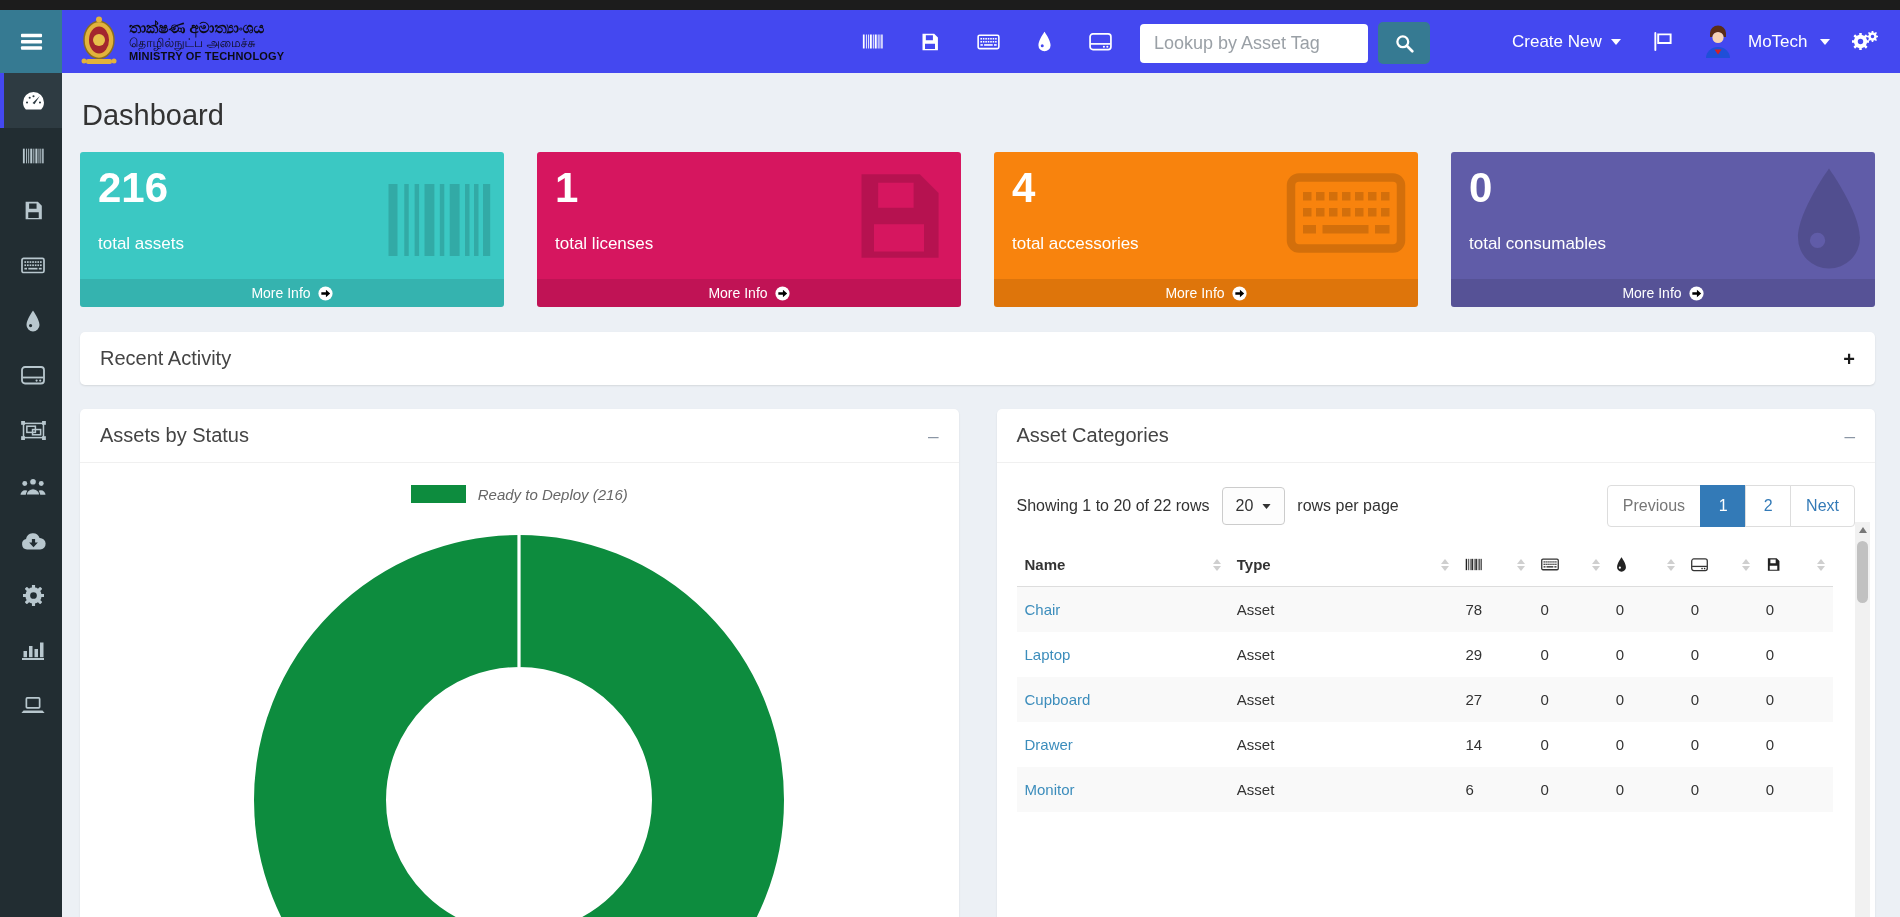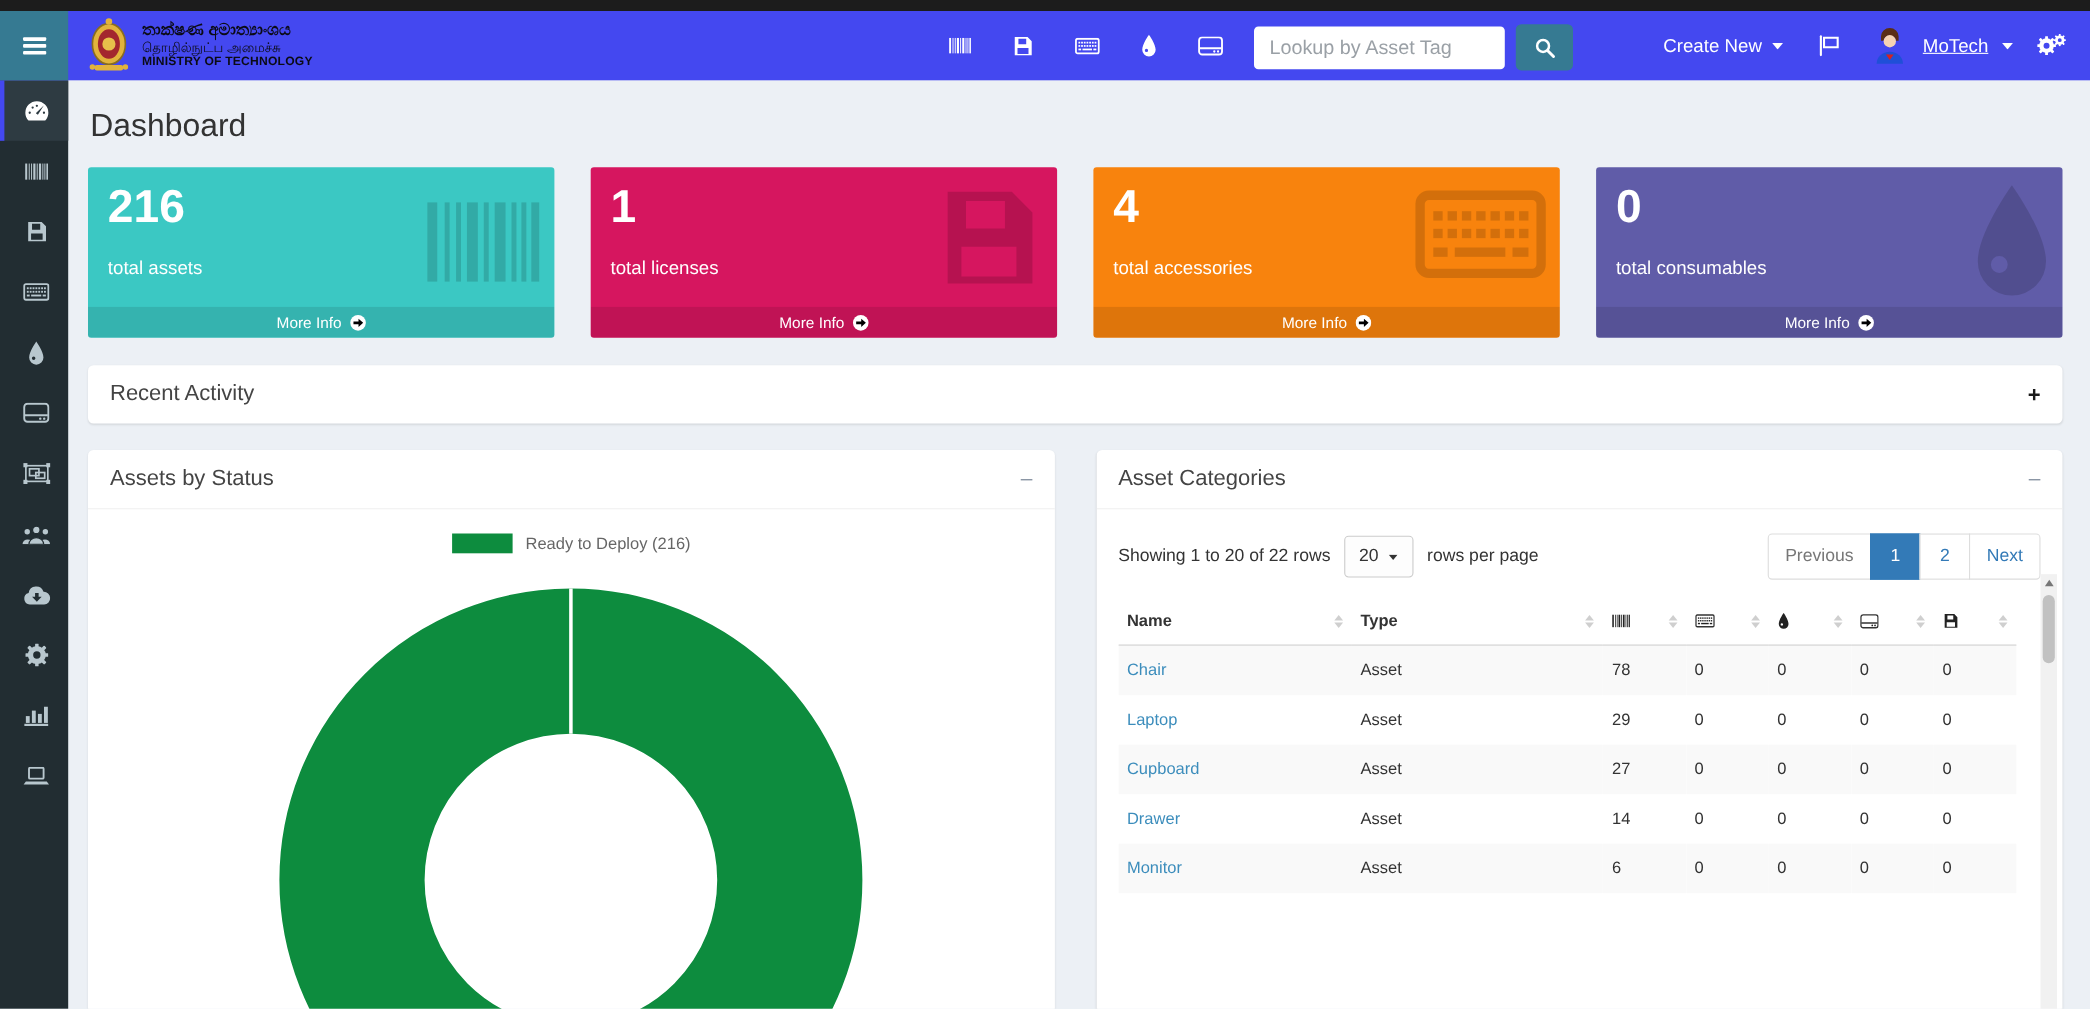--- a/index.html
+++ b/index.html
@@ -21,21 +21,21 @@
   .nav-search { position:absolute; left:1140px; top:12px; display:flex; align-items:center; }
   .nav-search input { width:228px; height:39px; border:none; border-radius:4px; padding:0 14px;
     font-size:18px; font-family:"Liberation Sans",sans-serif; color:#333; outline:none; }
   .nav-search input::placeholder { color:#9aa0a6; }
   .search-btn { width:52px; height:42px; margin-left:10px; background:#367a92; border:none; border-radius:5px;
     color:#fff; display:flex; align-items:center; justify-content:center; cursor:pointer; }
   .create-new { position:absolute; left:1512px; top:0; height:63px; display:flex; align-items:center; gap:9px;
     color:#fff; font-size:17px; cursor:pointer; }
   .nav-flag { position:absolute; left:1652px; top:0; height:63px; display:flex; align-items:center; color:#fff; cursor:pointer; }
   .nav-user { position:absolute; left:1700px; top:0; height:63px; display:flex; align-items:center; gap:12px;
-    color:#fff; font-size:17px; cursor:pointer;text-decoration:underline; }
+    color:#fff; font-size:17px; cursor:pointer; }
   .nav-cogs { position:absolute; left:1852px; top:0; height:63px; display:flex; align-items:center; color:#fff; cursor:pointer; }
 
   
   .sidebar { position:absolute; left:0; top:73px; width:62px; height:844px; background:#222d32; z-index:40; }
   .side-item { height:55px; display:flex; align-items:center; justify-content:center;
     color:#b8c7ce; cursor:pointer; border-left:4px solid transparent; }
   .side-item.active { background:#2e3b42; border-left-color:#4448f0; color:#fff; }
 
   
   .content { position:absolute; left:62px; top:73px; width:1838px; height:844px; padding:16px 25px 0 18px; overflow:hidden; }
@@ -56,21 +56,21 @@
   .panel-header { display:flex; justify-content:space-between; align-items:center; padding:15px 20px; }
   .panel-title { font-size:20px; color:#444; }
   .collapse-btn { background:none; border:none; font-size:19px; color:#8b96a5; cursor:pointer; line-height:1; }
   .collapse-btn.plus { color:#1a1a1a; font-size:20px; font-weight:700; }
   .recent { margin-bottom:24px; }
 
   .lower { display:grid; grid-template-columns:1fr 1fr; gap:38px; align-items:start; }
   .lower .panel { height:640px; overflow:hidden; }
   .lower .panel-header { border-bottom:1px solid #f0f0f0; }
 
-  .legend-row { display:flex; align-items:center; justify-content:center; gap:12px; margin-top:22px; }
+  .legend-row { display:flex; align-items:center; justify-content:center; gap:12px; margin-top:22px;font-style:italic; }
   .legend-swatch { width:55px; height:18px; }
   .legend-label { font-size:15px; color:#666; }
   .donut-wrap { display:flex; justify-content:center; margin-top:12px; }
 
   .cat-body { padding:12px 20px 0; position:relative; }
   .toolbar { display:flex; align-items:center; font-size:16px; color:#333; margin:10px 0 16px; }
   .pagesize-btn { display:inline-flex; align-items:center; gap:9px; margin:0 12px; padding:9px 13px;
     background:#fdfdfd; border:1px solid #ccc; border-radius:4px; font-size:16px; color:#333; cursor:pointer; }
   .pagination { margin-left:auto; display:flex; }
   .page-btn { min-width:46px; height:42px; padding:0 15px; display:flex; align-items:center; justify-content:center;

